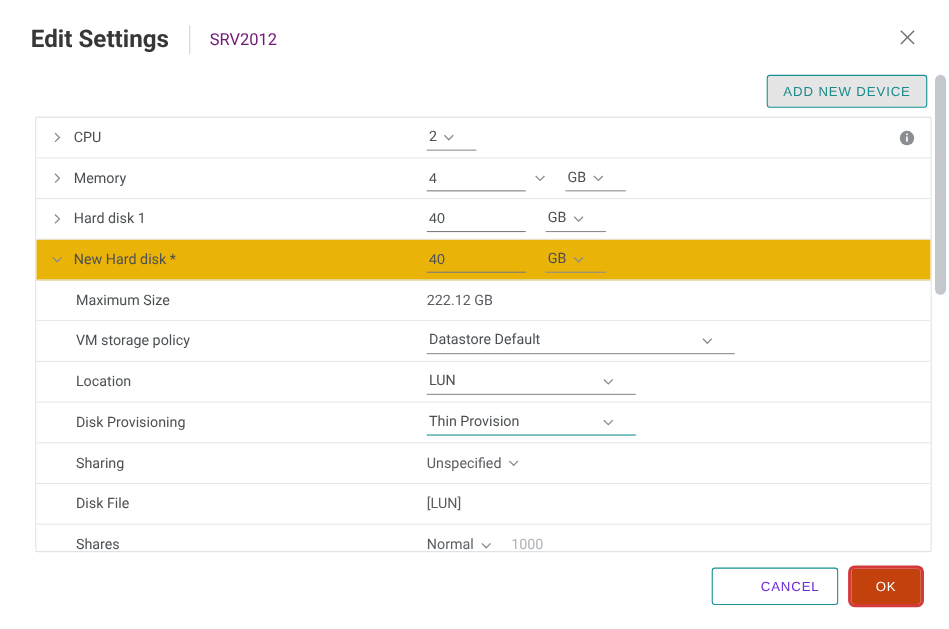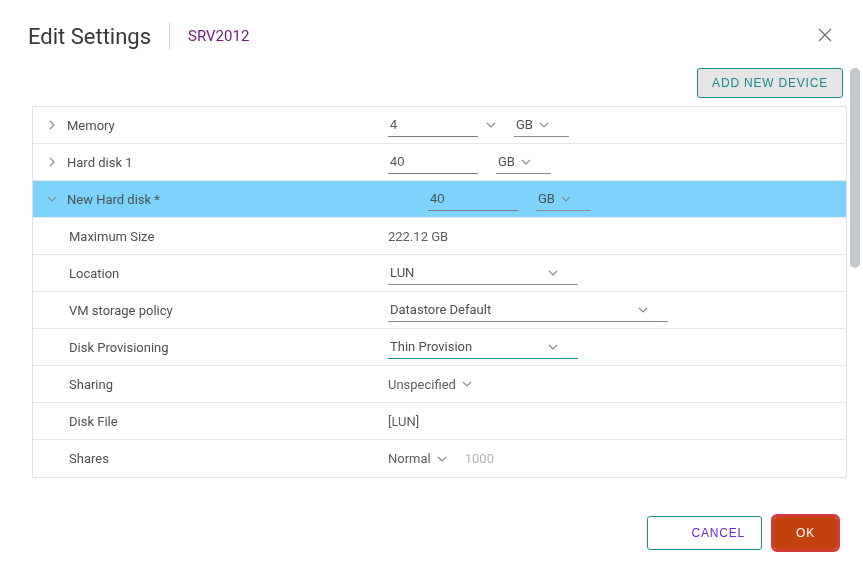--- a/index.html
+++ b/index.html
@@ -20,21 +20,21 @@
     display: flex;
     flex-direction: column;
   }
   .header {
     display: flex;
     align-items: center;
     padding: 22px 28px 14px 28px;
   }
   .title {
     font-size: 22px;
-    font-weight: 400;
+    font-weight: 700;
     color: #353738;
   }
   .header-divider {
     width: 1px;
     height: 26px;
     background: #d0d3d6;
     margin: 0 18px;
   }
   .subtitle {
     font-size: 15px;
@@ -86,21 +86,21 @@
     overflow: hidden;
   }
   .row {
     display: flex;
     align-items: center;
     min-height: 37px;
     border-bottom: 1px solid #e5e8ea;
     padding: 0;
   }
   .row:last-child { border-bottom: none; }
-  .row.highlighted { background: #7dd3fc; gap: 40px; }
+  .row.highlighted { background: #eab308; }
   .row .labelcol {
     display: flex;
     align-items: center;
     width: 315px;
     padding-left: 14px;
   }
   .row.sub .labelcol { padding-left: 36px; }
   .chev {
     width: 14px;
     display: inline-flex;
@@ -226,20 +226,47 @@
   </div>
 
   <div class="content-wrap">
     <div class="table-area">
       <div class="topbar">
         <button class="add-btn">ADD NEW DEVICE</button>
       </div>
 
       <div class="rows">
 
+        <div class="row">
+          <div class="labelcol">
+            <span class="chev">
+                <svg viewBox="0 0 10 10" fill="none" stroke="currentColor" stroke-width="1.2">
+                  <path d="M3 1 L7 5 L3 9"></path>
+                </svg>
+              </span>
+            <span class="row-label">CPU</span>
+          </div>
+          <div class="valcol">
+            <span class="underline-select" style="min-width:42px;">
+              <span>2</span>
+              <span class="sel-caret">
+                  <svg viewBox="0 0 10 10" fill="none" stroke="currentColor" stroke-width="1.2">
+                    <path d="M1 3 L5 7 L9 3"></path>
+                  </svg>
+                </span>
+            </span>
+          </div>
+          <span class="info-icon">
+            <svg viewBox="0 0 16 16" fill="currentColor">
+                <circle cx="8" cy="8" r="7"></circle>
+                <rect x="7.2" y="6.5" width="1.6" height="5" fill="#fff"></rect>
+                <rect x="7.2" y="3.6" width="1.6" height="1.6" fill="#fff"></rect>
+              </svg>
+          </span>
+        </div>
 
         <div class="row">
           <div class="labelcol">
             <span class="chev">
                 <svg viewBox="0 0 10 10" fill="none" stroke="currentColor" stroke-width="1.2">
                   <path d="M3 1 L7 5 L3 9"></path>
                 </svg>
               </span>
             <span class="row-label">Memory</span>
           </div>
@@ -309,41 +336,41 @@
           <div class="labelcol">
             <span class="row-label">Maximum Size</span>
           </div>
           <div class="valcol">
             <span class="static-text">222.12 GB</span>
           </div>
         </div>
 
         <div class="row sub">
           <div class="labelcol">
+            <span class="row-label">VM storage policy</span>
+          </div>
+          <div class="valcol">
+            <span class="underline-select" style="min-width:280px; justify-content:space-between;">
+              <span>Datastore Default</span>
+              <span class="sel-caret">
+                  <svg viewBox="0 0 10 10" fill="none" stroke="currentColor" stroke-width="1.2">
+                    <path d="M1 3 L5 7 L9 3"></path>
+                  </svg>
+                </span>
+            </span>
+          </div>
+        </div>
+
+        <div class="row sub">
+          <div class="labelcol">
             <span class="row-label">Location</span>
           </div>
           <div class="valcol">
             <span class="underline-select" style="min-width:190px; justify-content:space-between;">
               <span>LUN</span>
-              <span class="sel-caret">
-                  <svg viewBox="0 0 10 10" fill="none" stroke="currentColor" stroke-width="1.2">
-                    <path d="M1 3 L5 7 L9 3"></path>
-                  </svg>
-                </span>
-            </span>
-          </div>
-        </div>
-
-        <div class="row sub">
-          <div class="labelcol">
-            <span class="row-label">VM storage policy</span>
-          </div>
-          <div class="valcol">
-            <span class="underline-select" style="min-width:280px; justify-content:space-between;">
-              <span>Datastore Default</span>
               <span class="sel-caret">
                   <svg viewBox="0 0 10 10" fill="none" stroke="currentColor" stroke-width="1.2">
                     <path d="M1 3 L5 7 L9 3"></path>
                   </svg>
                 </span>
             </span>
           </div>
         </div>
 
         <div class="row sub">

